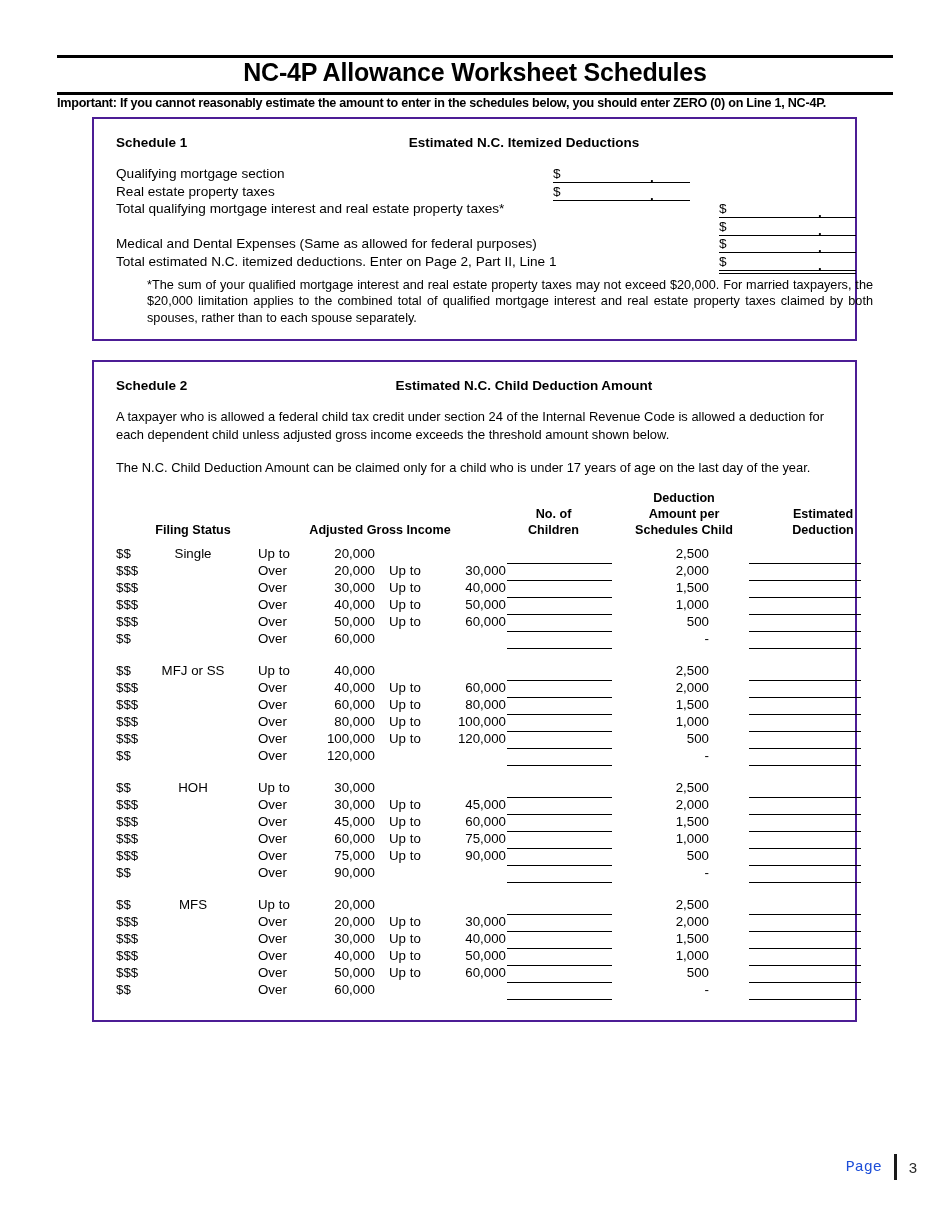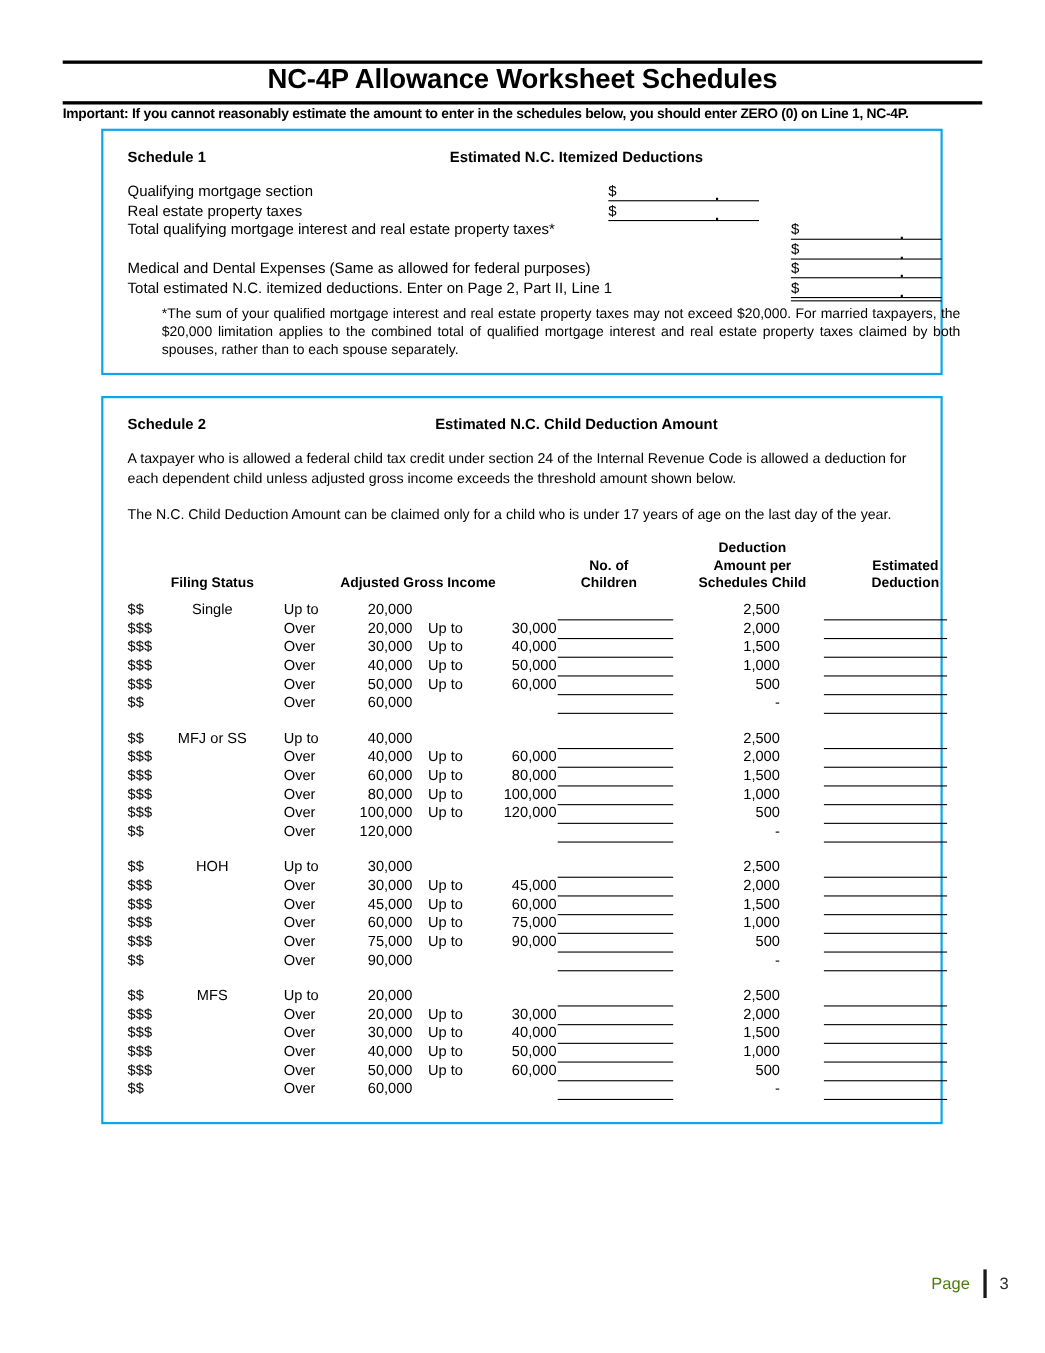--- a/index.html
+++ b/index.html
@@ -50,21 +50,21 @@
     width: 840px;
     font-size: 12.6px;
     font-weight: bold;
     white-space: nowrap;
     letter-spacing: -0.25px;
   }
 
   
   .sched-box {
     position: absolute;
-    border: 2px solid #0ea5e9;
+    border: 2px solid #4c1d95;
     background: #fff;
     box-sizing: border-box;
   }
   #schedule1-box { left: 92px; top: 117px; width: 765px; height: 224px; }
   #schedule2-box { left: 92px; top: 360px; width: 765px; height: 662px; }
 
   .sched-head {
     position: absolute;
     font-size: 13.5px;
     font-weight: bold;
@@ -207,22 +207,23 @@
   .footer {
     position: absolute;
     right: 33px;
     top: 1152px;
     display: flex;
     align-items: center;
     height: 30px;
   }
   .footer .page-word {
     font-size: 15px;
-    color: #4d7c0f;
+    color: #1d4ed8;
     padding-right: 12px;
+    font-family: Liberation Mono, monospace;
   }
   .footer .page-sep {
     width: 3px;
     height: 26px;
     background: #1a1a1a;
   }
   .footer .page-num {
     font-size: 15px;
     color: #2b2b2b;
     padding-left: 12px;

